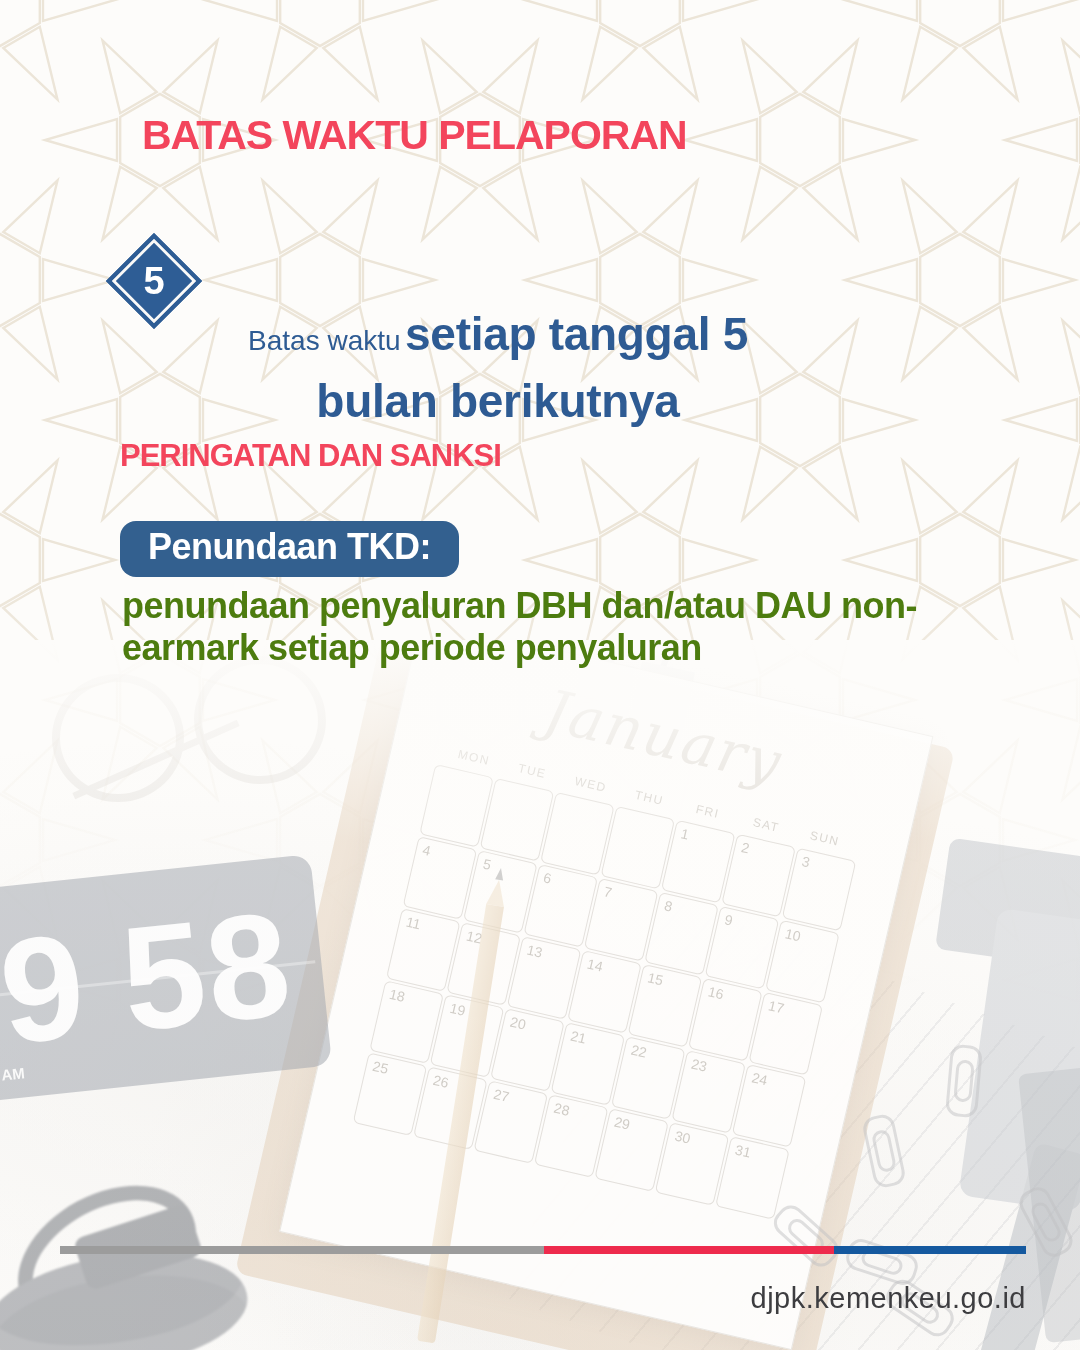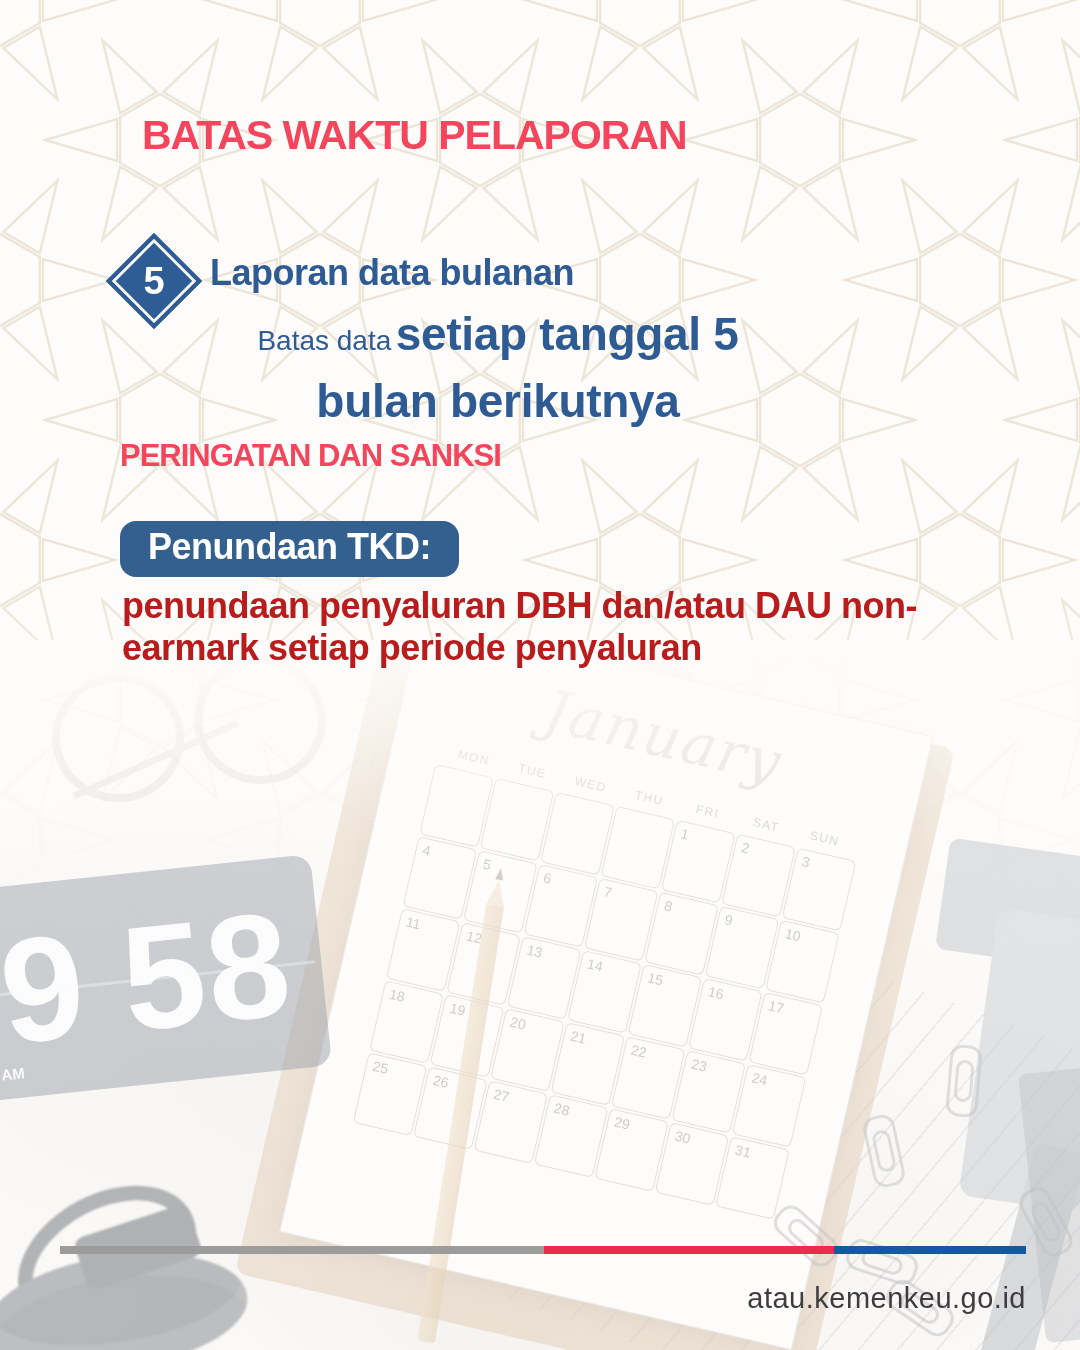--- a/index.html
+++ b/index.html
@@ -93,21 +93,21 @@
   .diamond-num{position:absolute;inset:0;display:flex;align-items:center;justify-content:center;
     transform:rotate(-45deg);font-size:38px;font-weight:bold;color:#ffffff;}
 
   .item-title{position:absolute;left:210px;top:252px;font-size:36px;font-weight:bold;color:#2e5b93;letter-spacing:-.5px;}
   .deadline-line{position:absolute;left:212px;top:306px;width:572px;text-align:center;line-height:57px;color:#2e5b93;}
   .bw-label{font-size:28px;font-weight:400;}
   .bw-value{font-size:46px;font-weight:bold;letter-spacing:-.3px;}
 
   .badge{position:absolute;left:120px;top:521px;background:#33608f;color:#fff;font-size:36px;font-weight:bold;
     padding:5px 28px 9px;border-radius:16px;letter-spacing:-.5px;}
-  .para{position:absolute;left:122px;top:585px;width:880px;font-size:36px;font-weight:bold;color:#b91c1c;
+  .para{position:absolute;left:122px;top:585px;width:880px;font-size:36px;font-weight:bold;color:#4d7c0f;
     line-height:42px;letter-spacing:-.5px;}
 
   
   .footer-line{position:absolute;left:60px;top:1246px;height:8px;width:966px;z-index:7;display:flex;}
   .seg-gray{width:484px;height:8px;background:#9c9c9c;}
   .seg-red{width:290px;height:8px;background:#ee2b4d;}
   .seg-blue{width:192px;height:8px;background:#15599f;}
   .footer-site{position:absolute;right:54px;top:1282px;z-index:7;font-size:29px;color:#3d3d40;letter-spacing:.5px;}
 </style>
 </head>
@@ -244,31 +244,30 @@
       <div class="bottle-flap"></div>
     </div>
   </div>
 
   <div class="content">
     <div class="h-red h1">BATAS WAKTU PELAPORAN</div>
 
     <div class="diamond">
       <span class="diamond-num">5</span>
     </div>
-    <div class="item-title">Laporan data bulanan</div>
     <div class="deadline-line">
-      <span class="bw-label">Batas data</span>
+      <span class="bw-label">Batas waktu</span>
       <span class="bw-value">setiap tanggal 5 bulan berikutnya</span>
     </div>
 
     <div class="h-red h2">PERINGATAN DAN SANKSI</div>
     <div class="badge">Penundaan TKD:</div>
     <div class="para">penundaan penyaluran DBH dan/atau DAU non-earmark setiap periode penyaluran</div>
   </div>
 
   <div class="footer-line">
     <div class="seg-gray"></div>
     <div class="seg-red"></div>
     <div class="seg-blue"></div>
   </div>
-  <div class="footer-site">atau.kemenkeu.go.id</div>
+  <div class="footer-site">djpk.kemenkeu.go.id</div>
 
 </div>
 
 </body></html>

